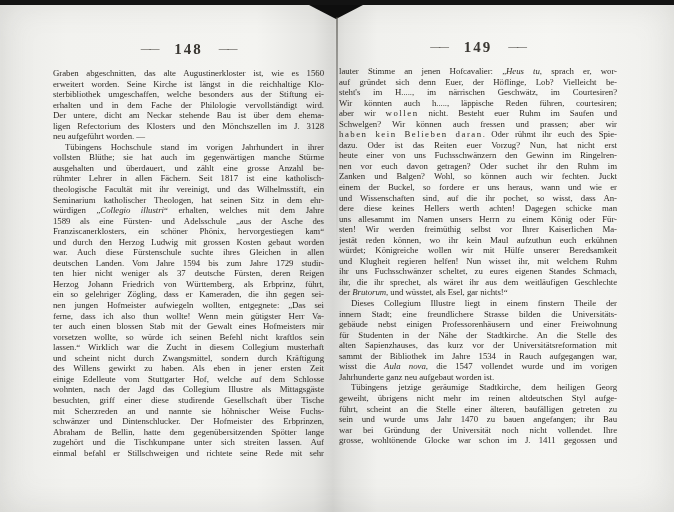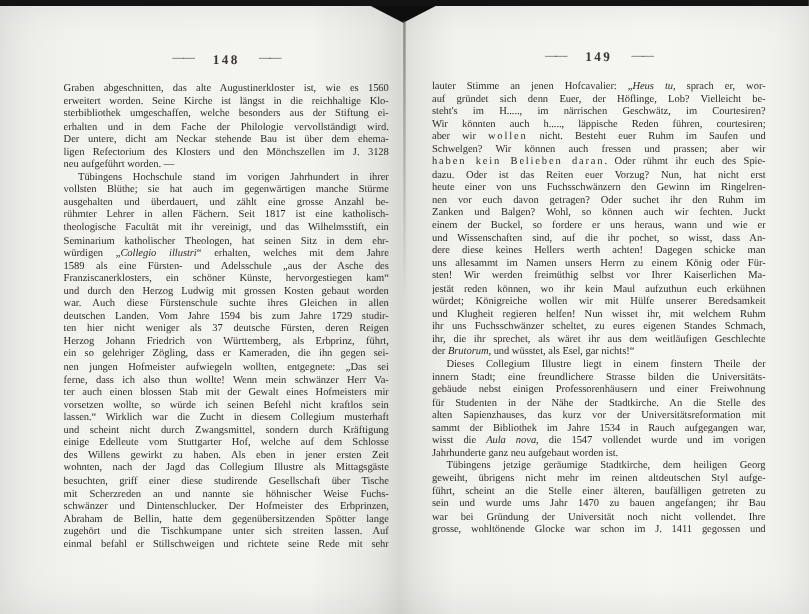--- a/index.html
+++ b/index.html
@@ -26,29 +26,29 @@
     border-left: 27px solid transparent;
     border-right: 27px solid transparent;
     border-top: 14px solid #0e0e0e;
   }
   .crease {
     position: absolute; top: 17px; left: 336px; width: 2px; height: 230px;
     background: linear-gradient(180deg, rgba(70,68,62,0.55), rgba(70,68,62,0.0));
   }
   .page { position: absolute; }
   .page-left  { left: 53px;  top: 40px; width: 271px; }
-  .page-right { left: 360px; top: 38px; width: 278px; }
+  .page-right { left: 339px; top: 38px; width: 278px; }
   .pagehead {
     text-align: center;
     margin-bottom: 10px;
     color: #3a3732;
     white-space: nowrap;
   }
   .pagenum {
-    font-weight: bold; font-size: 11px; letter-spacing: 2px;
+    font-weight: bold; font-size: 15px; letter-spacing: 2px;
     margin: 0 12px;
   }
   .dash {
     font-size: 10px; letter-spacing: -1.2px; position: relative; top: -2px;
     color: #45423c;
   }
   .textblock { font-size: 8.8px; }
   .line {
     height: 10.55px; line-height: 10.55px; overflow: hidden;
     text-align: justify; text-align-last: justify;
@@ -83,35 +83,35 @@
         <div class="line"><span>ligen Refectorium des Klosters und den Mönchszellen im J. 3128</span></div>
         <div class="line end"><span>neu aufgeführt worden. —</span></div>
         <div class="line in"><span>Tübingens Hochschule stand im vorigen Jahrhundert in ihrer</span></div>
         <div class="line"><span>vollsten Blüthe; sie hat auch im gegenwärtigen manche Stürme</span></div>
         <div class="line"><span>ausgehalten und überdauert, und zählt eine grosse Anzahl be-</span></div>
         <div class="line"><span>rühmter Lehrer in allen Fächern. Seit 1817 ist eine katholisch-</span></div>
         <div class="line"><span>theologische Facultät mit ihr vereinigt, und das Wilhelmsstift, ein</span></div>
         <div class="line"><span>Seminarium katholischer Theologen, hat seinen Sitz in dem ehr-</span></div>
         <div class="line"><span>würdigen „</span><span class="it">Collegio illustri</span><span>“ erhalten, welches mit dem Jahre</span></div>
         <div class="line"><span>1589 als eine Fürsten- und Adelsschule „aus der Asche des</span></div>
-        <div class="line"><span>Franziscanerklosters, ein schöner Künste, hervorgestiegen kam“</span></div>
+        <div class="line"><span>Franziscanerklosters, ein schöner Phönix, hervorgestiegen kam“</span></div>
         <div class="line"><span>und durch den Herzog Ludwig mit grossen Kosten gebaut worden</span></div>
         <div class="line"><span>war. Auch diese Fürstenschule suchte ihres Gleichen in allen</span></div>
         <div class="line"><span>deutschen Landen. Vom Jahre 1594 bis zum Jahre 1729 studir-</span></div>
         <div class="line"><span>ten hier nicht weniger als 37 deutsche Fürsten, deren Reigen</span></div>
         <div class="line"><span>Herzog Johann Friedrich von Württemberg, als Erbprinz, führt,</span></div>
         <div class="line"><span>ein so gelehriger Zögling, dass er Kameraden, die ihn gegen sei-</span></div>
         <div class="line"><span>nen jungen Hofmeister aufwiegeln wollten, entgegnete: „Das sei</span></div>
-        <div class="line"><span>ferne, dass ich also thun wollte! Wenn mein schwänzer Herr Va-</span></div>
+        <div class="line"><span>ferne, dass ich also thun wollte! Wenn mein gütigster Herr Va-</span></div>
         <div class="line"><span>ter auch einen blossen Stab mit der Gewalt eines Hofmeisters mir</span></div>
         <div class="line"><span>vorsetzen wollte, so würde ich seinen Befehl nicht kraftlos sein</span></div>
         <div class="line"><span>lassen.“ Wirklich war die Zucht in diesem Collegium musterhaft</span></div>
         <div class="line"><span>und scheint nicht durch Zwangsmittel, sondern durch Kräftigung</span></div>
+        <div class="line"><span>des Willens gewirkt zu haben. Als eben in jener ersten Zeit</span></div>
         <div class="line"><span>einige Edelleute vom Stuttgarter Hof, welche auf dem Schlosse</span></div>
-        <div class="line"><span>des Willens gewirkt zu haben. Als eben in jener ersten Zeit</span></div>
         <div class="line"><span>wohnten, nach der Jagd das Collegium Illustre als Mittagsgäste</span></div>
         <div class="line"><span>besuchten, griff einer diese studirende Gesellschaft über Tische</span></div>
         <div class="line"><span>mit Scherzreden an und nannte sie höhnischer Weise Fuchs-</span></div>
         <div class="line"><span>schwänzer und Dintenschlucker. Der Hofmeister des Erbprinzen,</span></div>
         <div class="line"><span>Abraham de Bellin, hatte dem gegenübersitzenden Spötter lange</span></div>
         <div class="line"><span>zugehört und die Tischkumpane unter sich streiten lassen. Auf</span></div>
         <div class="line"><span>einmal befahl er Stillschweigen und richtete seine Rede mit sehr</span></div>
       </div>
   </div>
 

